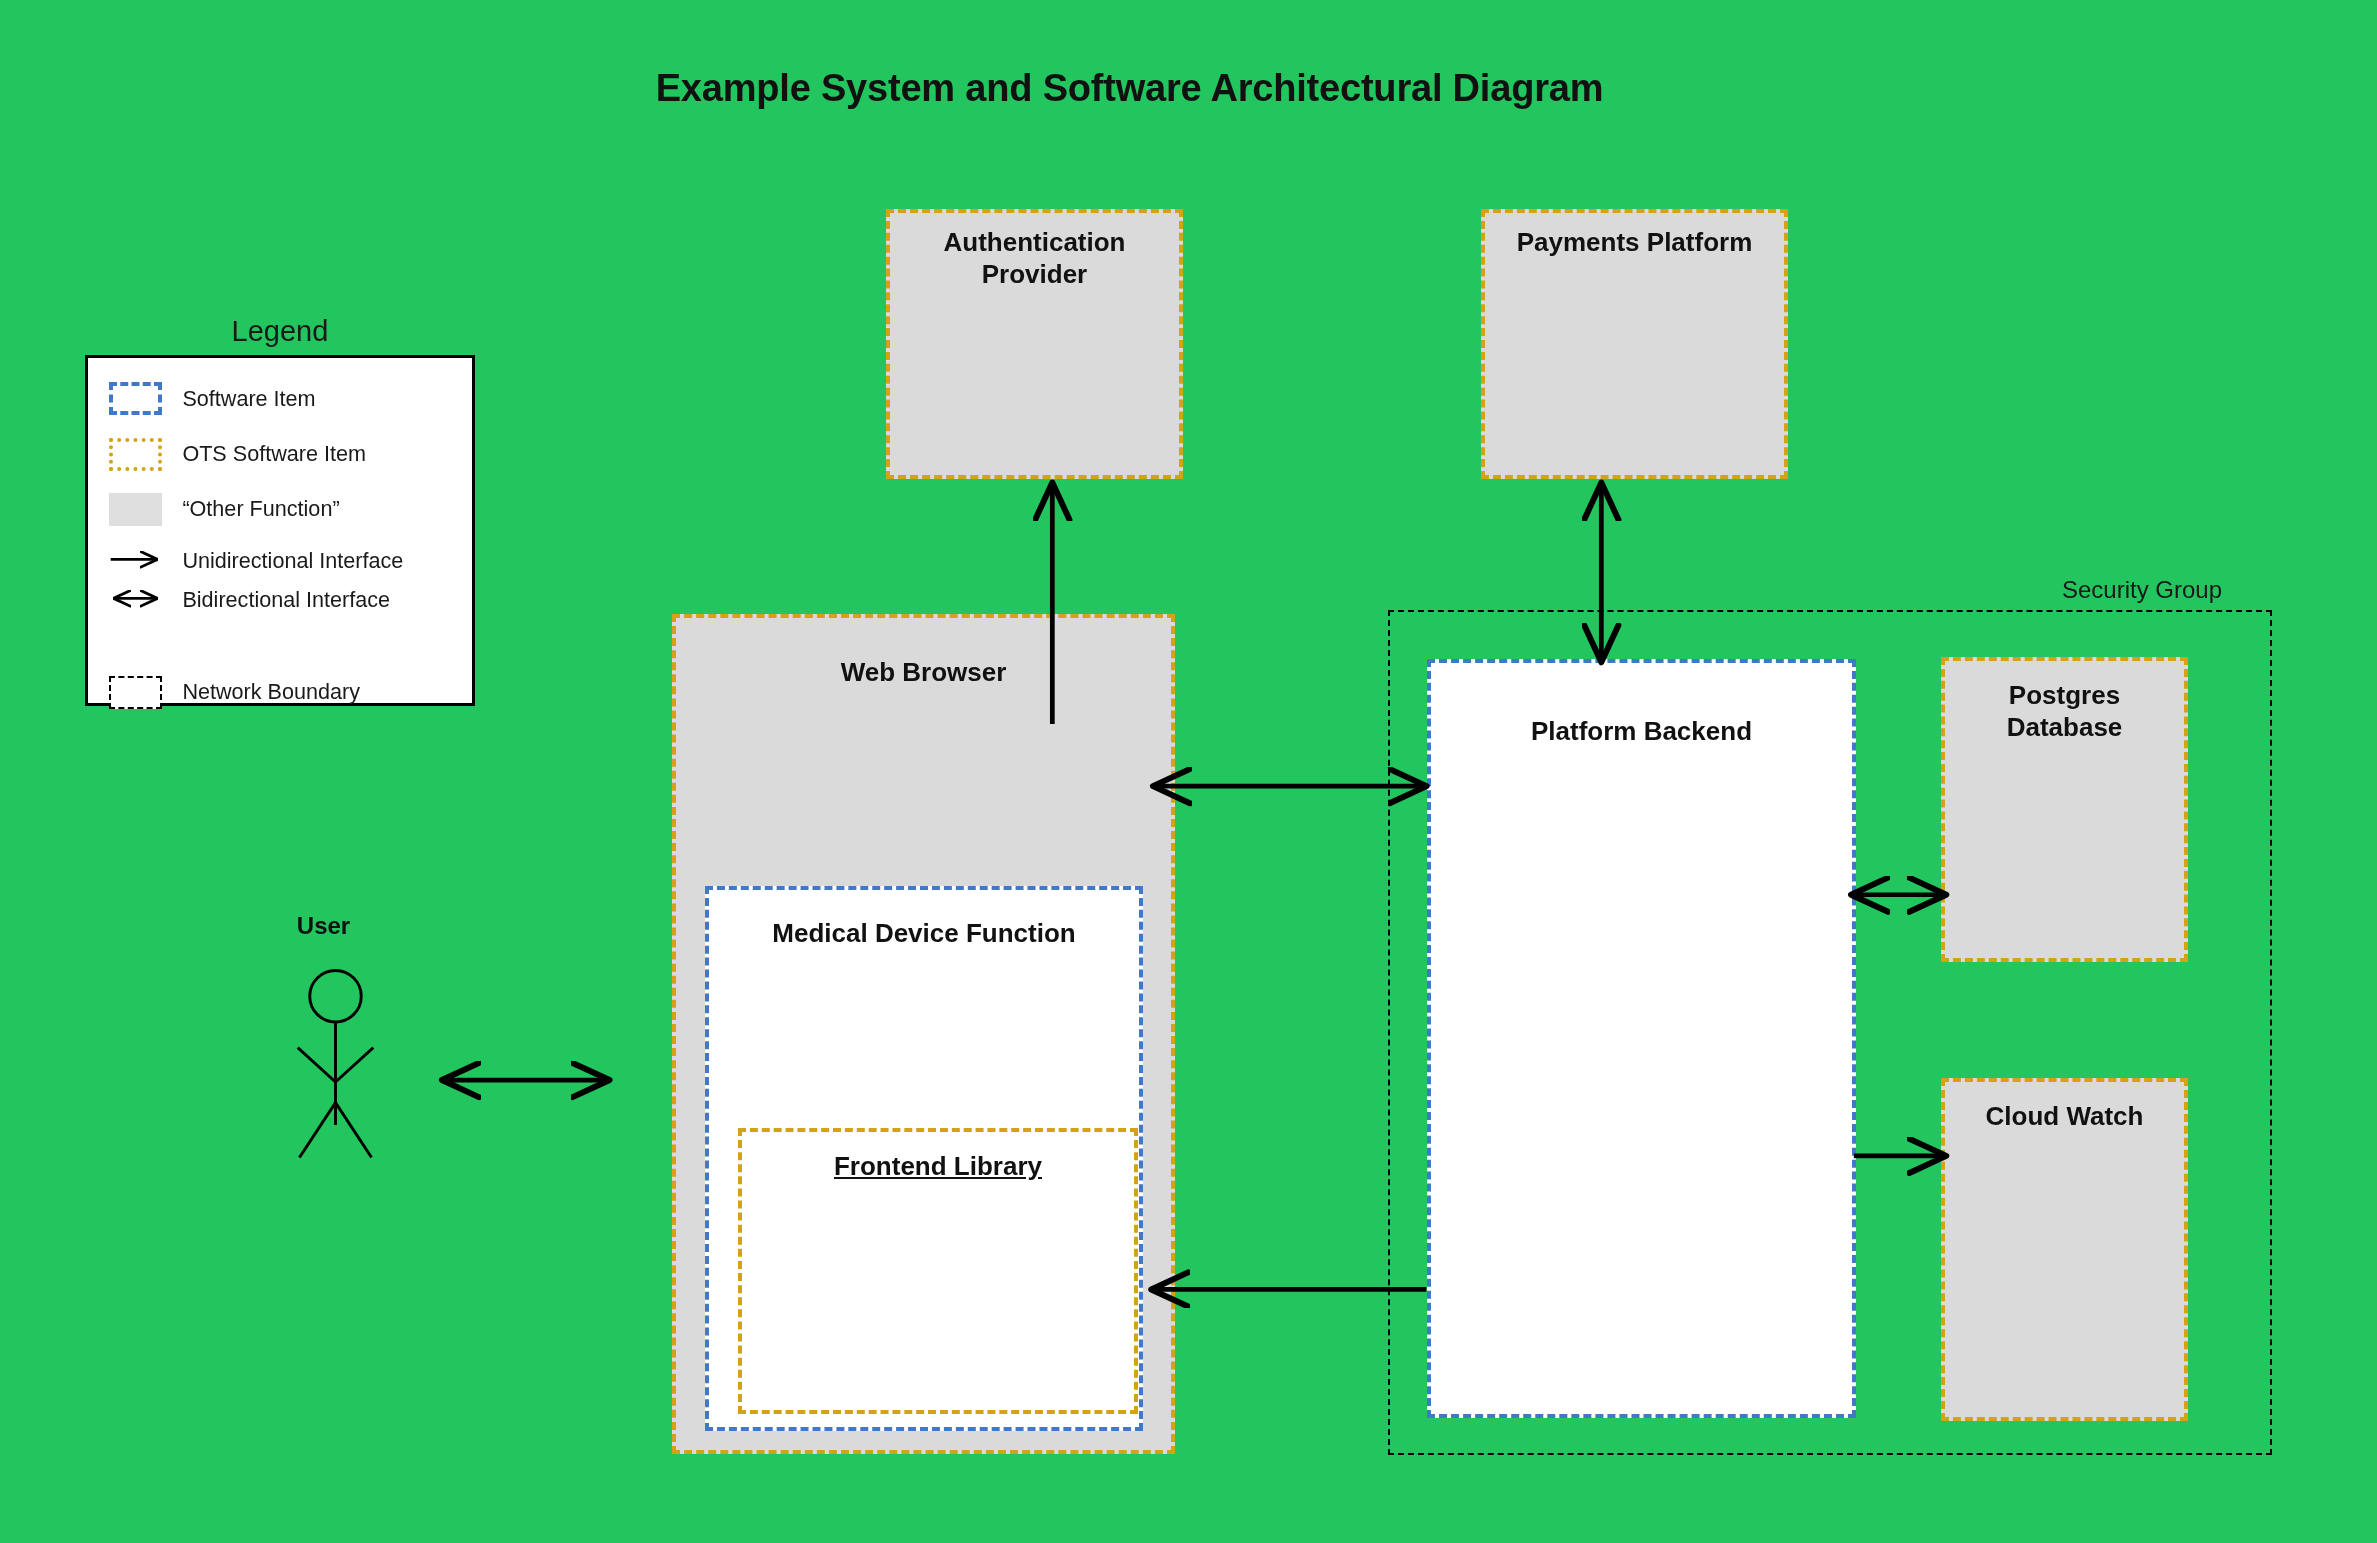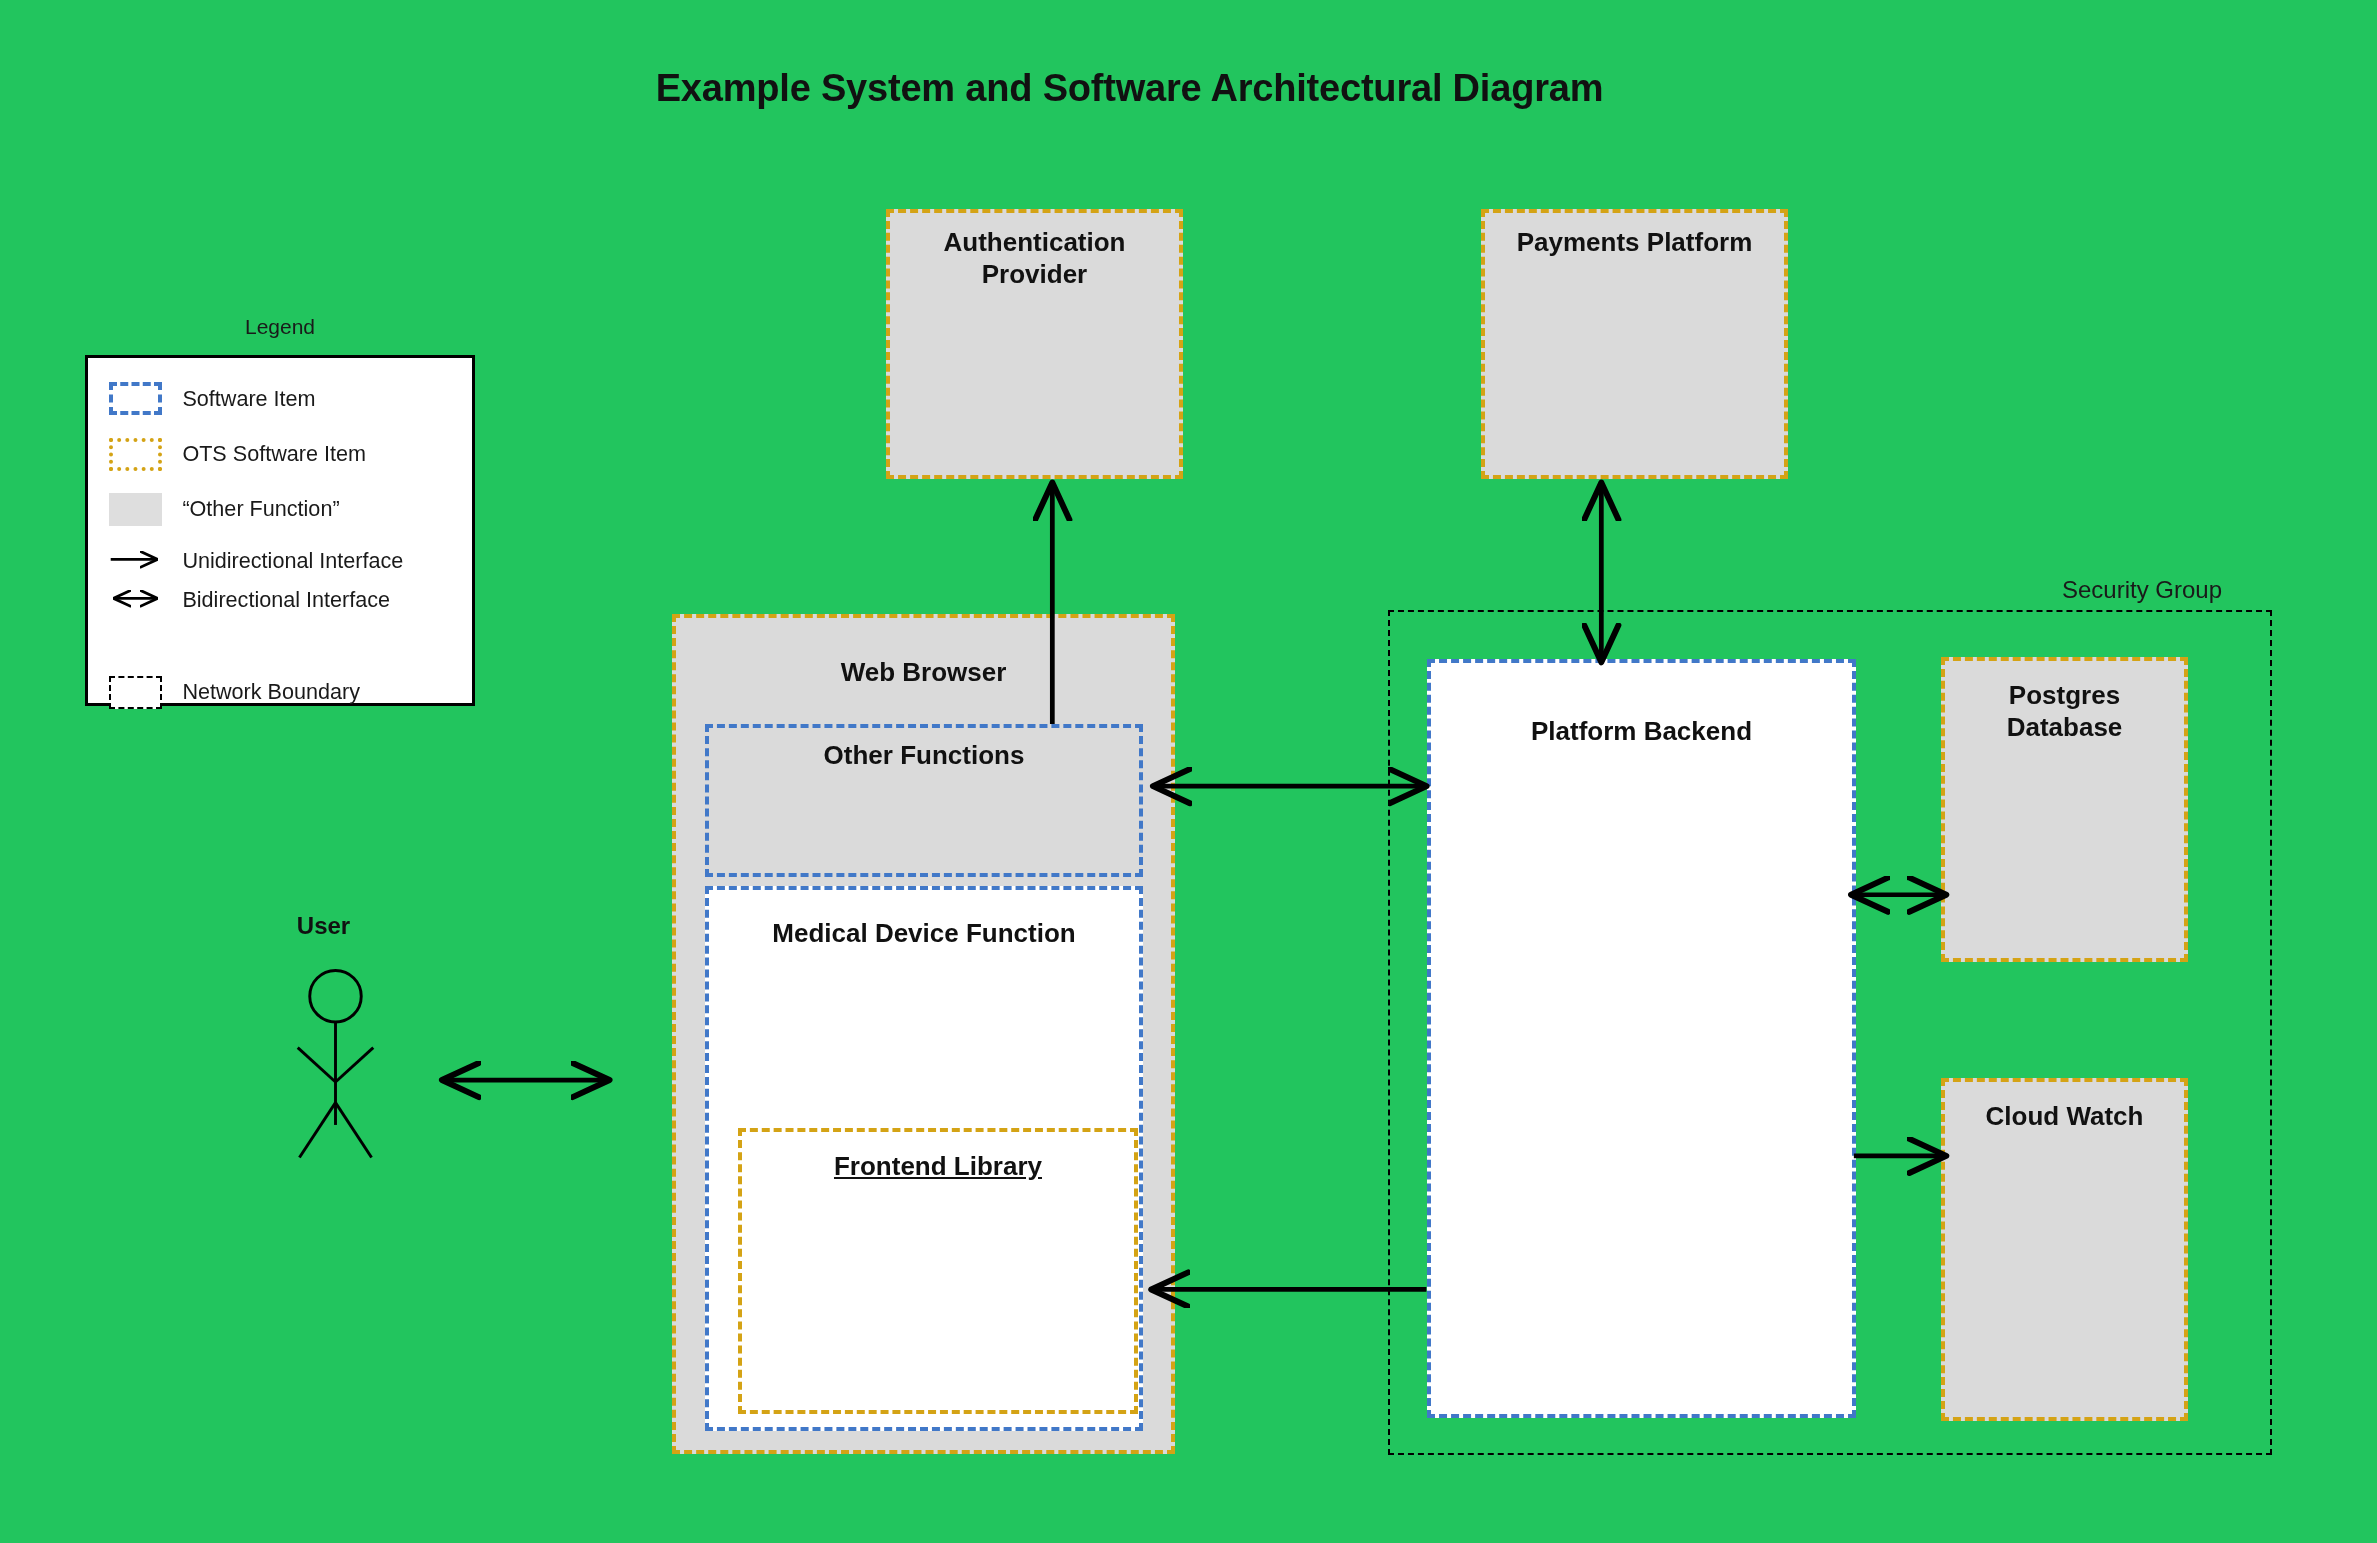--- a/index.html
+++ b/index.html
@@ -62,21 +62,21 @@
     pointer-events: none;
   }
 
   
   .legend-title {
     position: absolute;
     left: 86px;
     top: 315px;
     width: 388px;
     text-align: center;
-    font-size: 21px;
+    font-size: 29px;
     color: #1a1a1a;
   }
   .legend-frame {
     position: absolute;
     left: 85px;
     top: 355px;
     width: 390px;
     height: 351px;
     border: 3.4px solid #000000;
     background: #ffffff;
@@ -223,23 +223,20 @@
     <div class="box-label" style="top:13.8px;">Payments Platform</div>
   </div>
 
   <div class="sg-caption">Security Group</div>
   <div class="box netb" style="left:1388px; top:610px; width:884px; height:845px; background:transparent;"></div>
 
   <div class="box ots fill-grey" style="left:672px; top:614px; width:503px; height:840px;">
     <div class="box-label" style="top:39px;">Web Browser</div>
   </div>
 
-  <div class="box sw fill-grey" style="left:705px; top:724px; width:438px; height:153px;">
-    <div class="box-label" style="top:12px;">Other Functions</div>
-  </div>
 
   <div class="box sw fill-white" style="left:705px; top:886px; width:438px; height:545px;">
     <div class="box-label" style="top:27.6px;">Medical Device Function</div>
   </div>
 
   <div class="box ots fill-white" style="left:738px; top:1128px; width:400px; height:286px;">
     <div class="box-label" style="top:19px;text-decoration:underline;">Frontend Library</div>
   </div>
 
   <div class="box sw fill-white" style="left:1427px; top:659px; width:429px; height:759px;">

